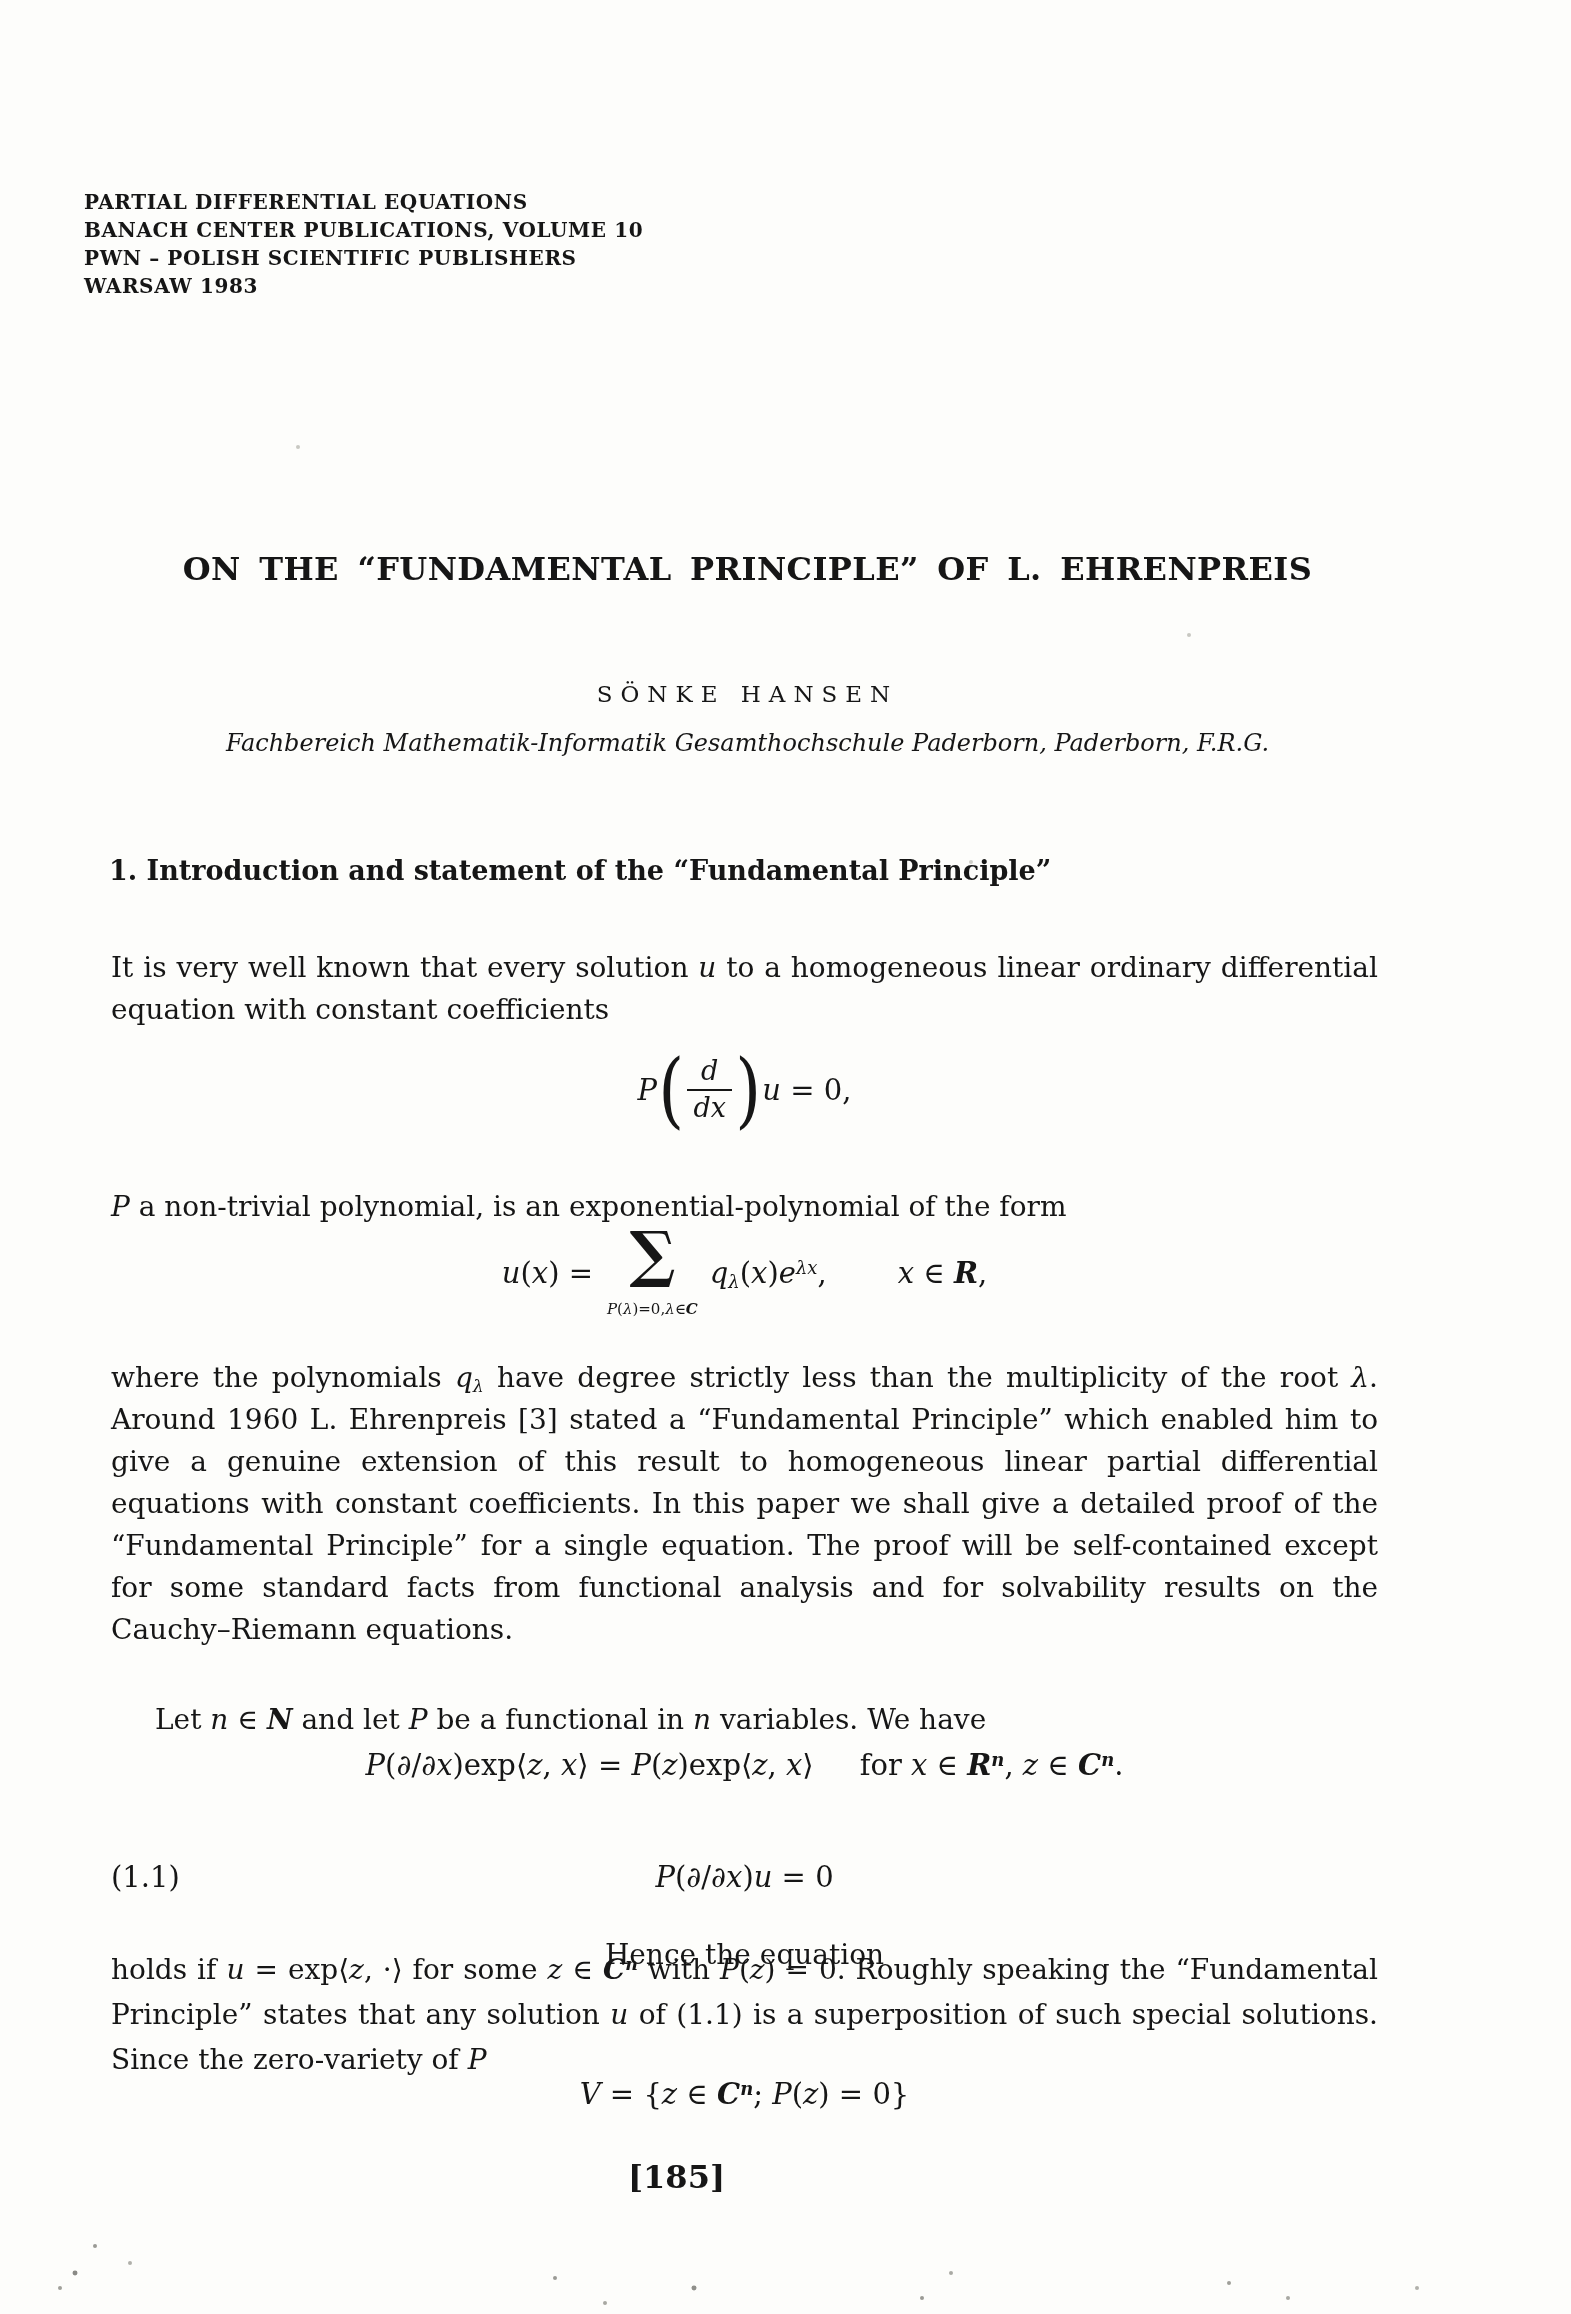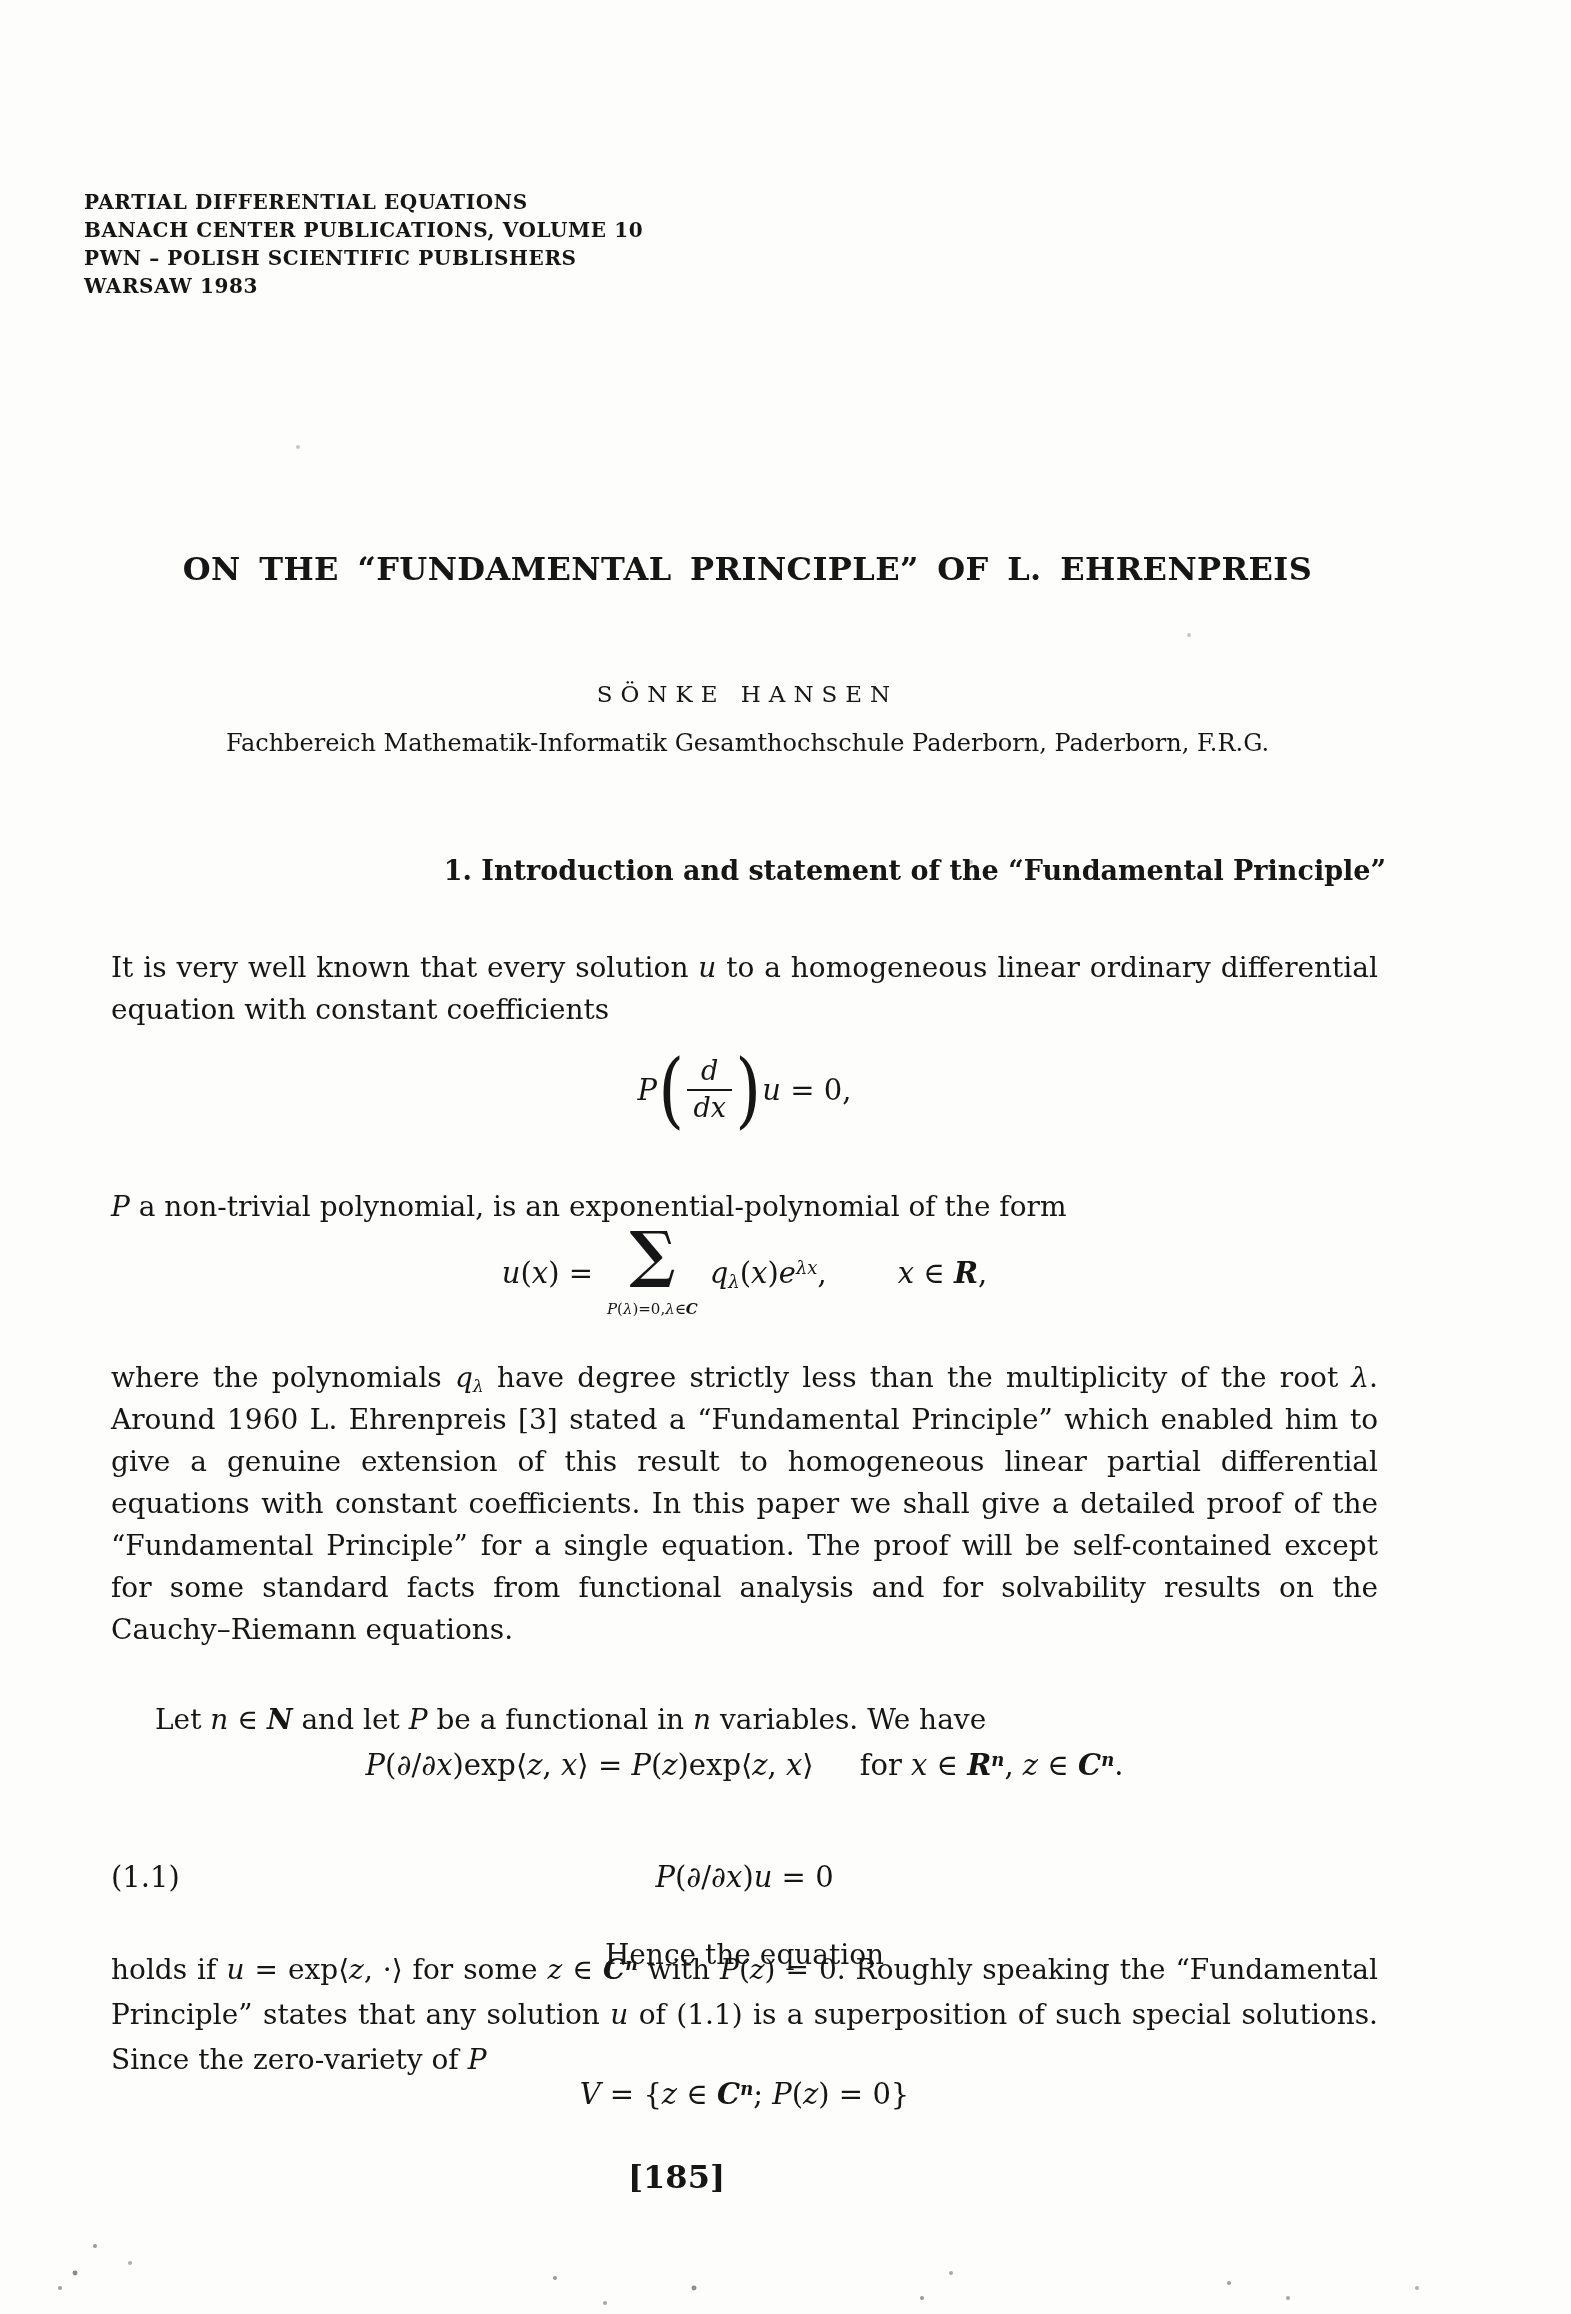--- a/index.html
+++ b/index.html
@@ -10,22 +10,22 @@
     overflow:hidden;
   }
   .abs{position:absolute;}
   .pub-header{top:188px;left:84px;width:606px;text-align:left;
     font-size:20px;font-weight:bold;line-height:28px;letter-spacing:0.6px;}
   .paper-title{top:550px;left:109px;width:1277px;text-align:center;
     font-size:32px;font-weight:bold;letter-spacing:0.4px;word-spacing:7px;}
   .author{top:681px;left:109px;width:1277px;text-align:center;
     font-size:23px;letter-spacing:8px;}
   .affiliation{top:729px;left:109px;width:1277px;text-align:center;
-    font-size:24px;}
-  .section-heading{top:855px;left:109px;width:1277px;text-align:right;
+    font-size:24px;font-style:italic;}
+  .section-heading{top:855px;left:109px;width:1277px;text-align:left;
     font-size:27px;font-weight:bold;}
   .body-text{left:111px;width:1267px;font-size:28px;line-height:42px;
     text-align:justify;}
   .p-intro{top:919px;}
   .p-polynomial{top:1158px;}
   .p-ehrenpreis{top:1329px;}
   .p-let{top:1671px;text-indent:44px;}
   .p-hence{top:1906px;text-align:center;}
   .p-holds{top:1919px;line-height:45px;}
   .it{font-style:italic;}

